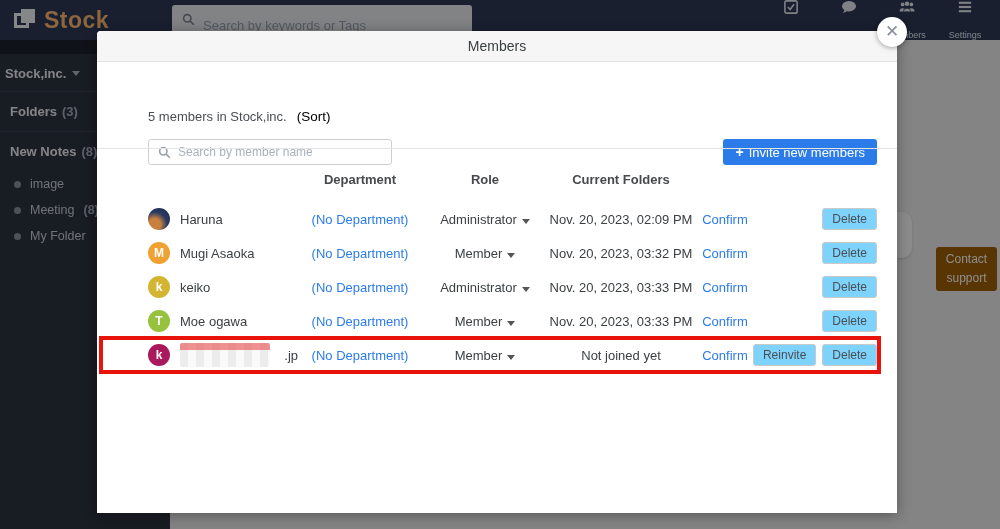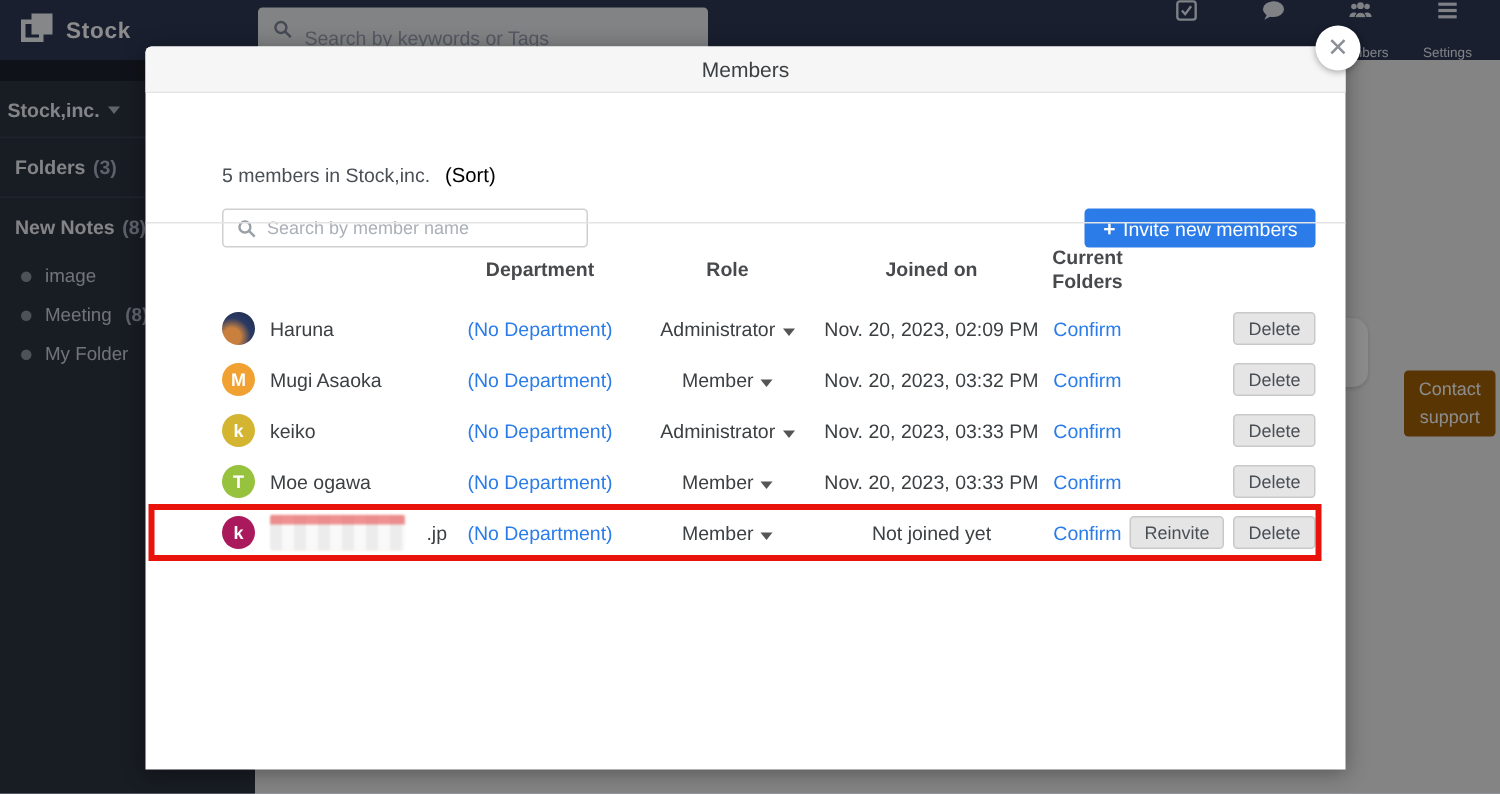--- a/index.html
+++ b/index.html
@@ -6,21 +6,21 @@
   html,body { width:1000px; height:529px; overflow:hidden; }
   body { font-family:"Liberation Sans", sans-serif; background:#1c212c; }
   #app { position:relative; width:1000px; height:529px; overflow:hidden; }
 
   
   .topbar { position:absolute; left:0; top:0; width:1000px; height:40px; background:#2e3a57; display:flex; align-items:center; z-index:1; }
   .logo { display:flex; align-items:center; gap:8px; margin-left:14px; cursor:pointer; }
   .logo-mark { position:relative; width:22px; height:22px; }
   .logo-mark .sq1 { position:absolute; left:0; top:4px; width:15px; height:15px; border:3px solid #f4f6fa; }
   .logo-mark .sq2 { position:absolute; left:7px; top:0; width:14px; height:14px; background:#f4f6fa; }
-  .logo-text { color:#ffffff; font-size:15px; font-weight:bold; letter-spacing:0.5px; }
+  .logo-text { color:#fdba74; font-size:23px; font-weight:bold; letter-spacing:0.5px; }
   .top-search { position:absolute; left:172px; top:5px; width:300px; height:29px; background:#eceef2; border-radius:3px; display:flex; align-items:center; padding:0 10px; gap:8px; }
   .top-search input { border:none; outline:none; background:transparent; font-size:13px; color:#3a4356; width:100%; font-family:"Liberation Sans", sans-serif;margin-top:12px; }
   .top-search input::placeholder { color:#9aa3b5; }
   .mag { width:13px; height:13px; flex:0 0 auto; }
   .topnav { position:absolute; right:6px; top:0; height:40px; display:flex; }
   .nav-item { width:58px; height:40px; display:flex; flex-direction:column; align-items:center; justify-content:center; gap:16px; cursor:pointer; color:#e7ebf3; }
   .nav-item .nlabel { font-size:9px; color:#e7ebf3; }
   .nav-item svg { width:20px; height:16px; }
 
   .sidebar { position:absolute; left:0; top:54px; width:170px; height:489px; background:#2d3340; z-index:1; color:#eef1f6; }
@@ -56,21 +56,21 @@
   .mrow.head { height:44px; font-weight:bold; color:#47494c; }
   .c { text-align:center; }
   .col-head { text-align:center; line-height:1.25; }
   .name-cell { display:flex; align-items:center; gap:10px; overflow:visible; white-space:nowrap; }
   .avatar { width:22px; height:22px; border-radius:50%; color:#fff; font-size:12px; font-weight:bold; display:flex; align-items:center; justify-content:center; flex:0 0 auto; }
   .dept-link { color:#2b7ce9; cursor:pointer; }
   .role-cell { cursor:pointer; white-space:nowrap; }
   .role-cell .chev { display:inline-block; width:0; height:0; border-left:4px solid transparent; border-right:4px solid transparent; border-top:5px solid #555; margin-left:5px; }
   .confirm-link { color:#2b7ce9; cursor:pointer; }
   .actions { display:flex; justify-content:flex-end; gap:6px; }
-  .btn-sm { background:#e5e5e5; border:1px solid #c9c9c9; border-radius:3px; font-size:12px; color:#4a4f55; padding:3px 9px; cursor:pointer; font-family:"Liberation Sans", sans-serif; }
+  .btn-sm { background:#7dd3fc; border:1px solid #c9c9c9; border-radius:3px; font-size:12px; color:#4a4f55; padding:3px 9px; cursor:pointer; font-family:"Liberation Sans", sans-serif; }
 
   .red-annotation { position:absolute; left:2px; top:305px; width:782px; height:38px; border:4px solid #e8140c; z-index:15; pointer-events:none; }
   .mosaic { position:relative; z-index:16; width:148px; height:24px; margin:-2px 4px -2px 0; border-radius:2px; filter:blur(0.7px);
     background:
       linear-gradient(180deg, rgba(236,90,90,0.65) 0 7px, rgba(0,0,0,0) 7px),
       repeating-linear-gradient(90deg, #ececec 0 8px, #f9f9f9 8px 16px),
       repeating-linear-gradient(0deg, #e4e4e4 0 8px, #fdfdfd 8px 16px);
   }
   .redacted-suffix { font-size:13px; color:#3c4043; }
 </style>
@@ -188,21 +188,20 @@
     <button class="invite-btn">
       <span class="plus">+</span><span>Invite new members</span>
     </button>
     <hr class="body-divider">
 
     <div class="mtable">
       <div class="mrow head">
         <div></div>
         <div class="col-head">Department</div>
         <div class="col-head">Role</div>
-        <div class="col-head">Joined on</div>
         <div class="col-head">Current Folders</div>
         <div></div>
       </div>
 
       <div class="mrow">
         <div class="name-cell">
           <span class="avatar" style="background: radial-gradient(circle at 30% 75%, rgb(201, 128, 63) 0px, rgb(201, 128, 63) 26%, rgb(42, 58, 99) 55%, rgb(29, 41, 71) 100%);"></span>
           <span>Haruna</span>
         </div>
         <div class="c dept-link">(No Department)</div>

